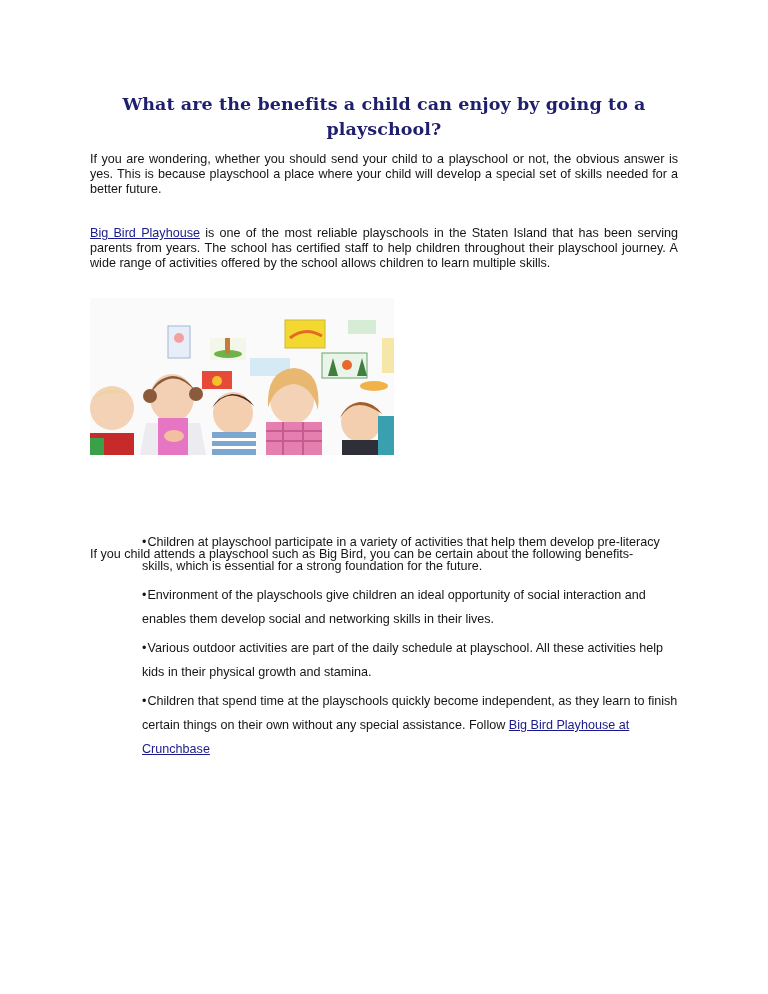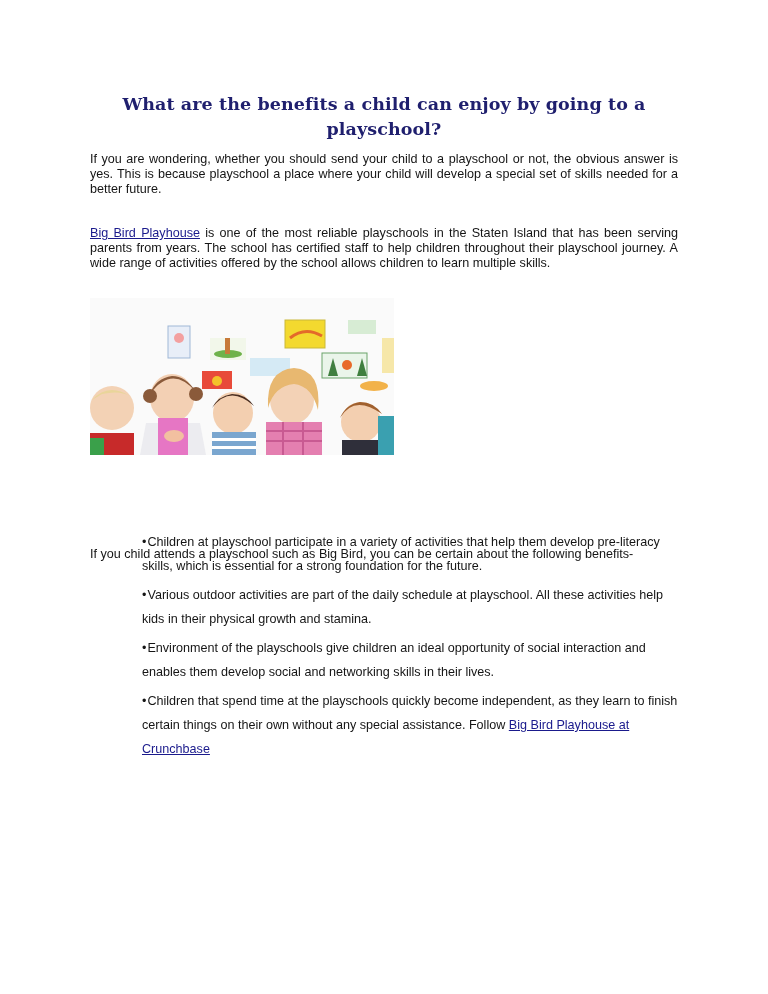--- a/index.html
+++ b/index.html
@@ -145,18 +145,18 @@
       <path d="M250 120 Q264 96 292 116 Q284 104 270 104 Q256 106 250 120 Z" fill="#a0602e"></path>
       <rect x="252" y="142" width="42" height="15" fill="#2f2f3a"></rect>
       <rect x="288" y="118" width="16" height="39" fill="#3aa0b0"></rect>
     </svg>
   </div>
 
   <p class="para p3">If you child attends a playschool such as Big Bird, you can be certain about the following benefits-</p>
 
   <ul class="bullets">
     <li><span class="dot">•</span><span>Children at playschool participate in a variety of activities that help them develop pre-literacy skills, which is essential for a strong foundation for the future.</span></li>
+    <li><span class="dot">•</span><span>Environment of the playschools give children an ideal opportunity of social interaction and enables them develop social and networking skills in their lives.</span></li>
     <li><span class="dot">•</span><span>Various outdoor activities are part of the daily schedule at playschool. All these activities help kids in their physical growth and stamina.</span></li>
-    <li><span class="dot">•</span><span>Environment of the playschools give children an ideal opportunity of social interaction and enables them develop social and networking skills in their lives.</span></li>
     <li><span class="dot">•</span><span>Children that spend time at the playschools quickly become independent, as they learn to finish certain things on their own without any special assistance.   Follow </span><a class="link" href="#">Big Bird Playhouse at Crunchbase</a></li>
   </ul>
 
 </div>
 
 </body></html>

